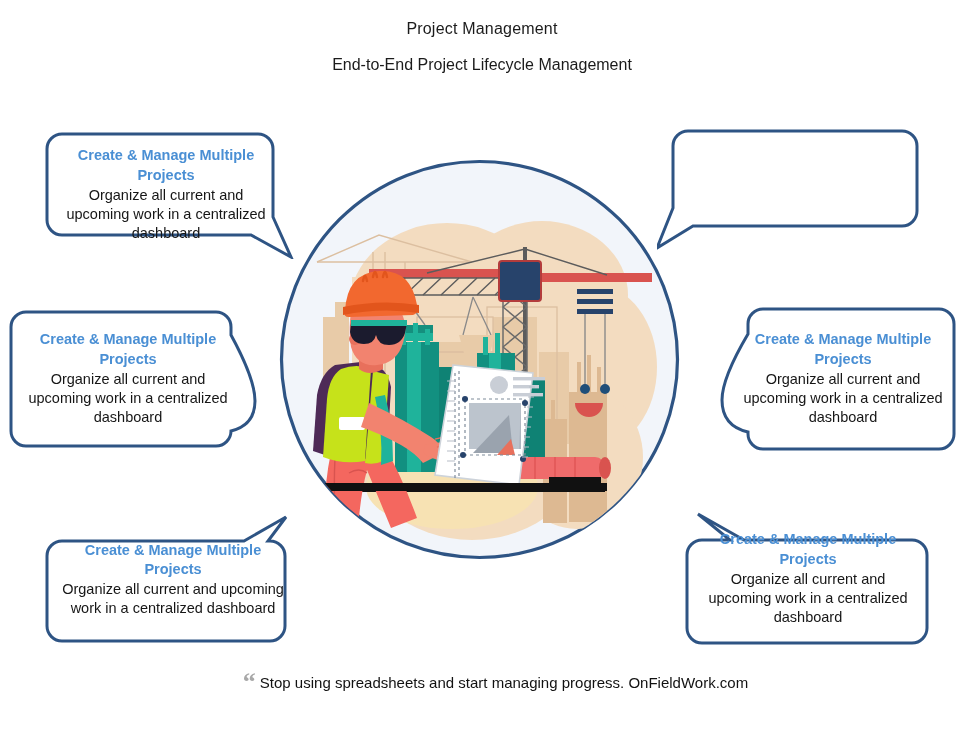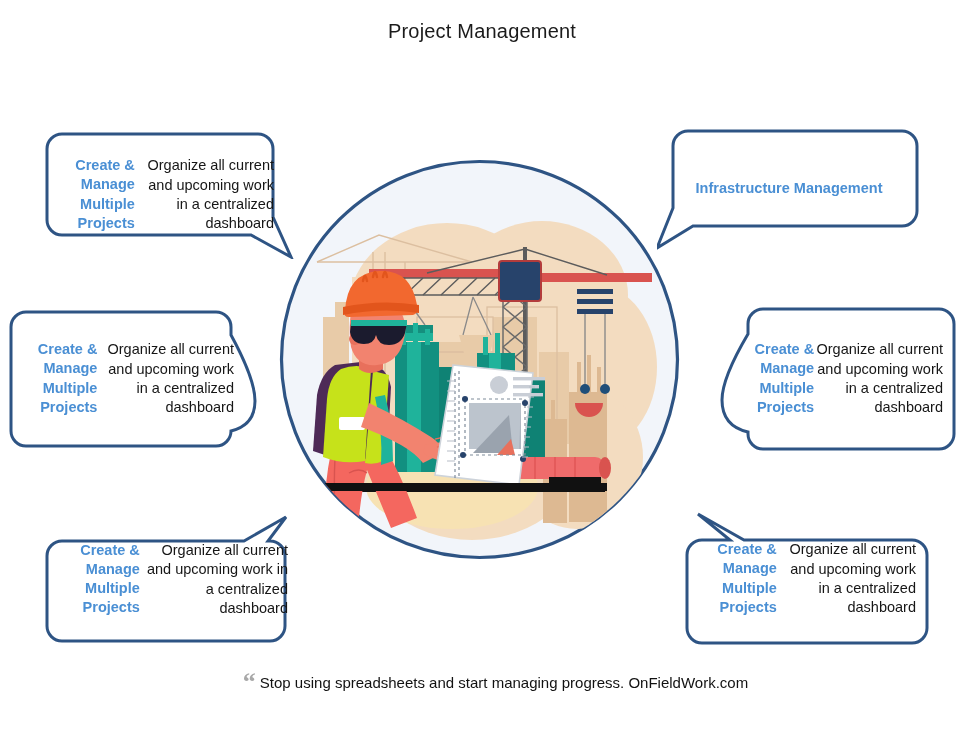--- a/index.html
+++ b/index.html
@@ -7,39 +7,39 @@
     width: 964px; height: 734px;
     background: #ffffff;
     font-family: "Liberation Sans", sans-serif;
     overflow: hidden;
   }
   #stage { position: relative; width: 964px; height: 734px; background:#fff; }
 
   
   .title {
     position:absolute; left:0; top:20px; width:964px;
-    text-align:center; font-size:20px; color:#1b1b1b; font-weight:400;
+    text-align:center; font-size:16px; color:#1b1b1b; font-weight:400;
     letter-spacing:.2px;
   }
   .subtitle {
     position:absolute; left:0; top:56px; width:964px;
     text-align:center; font-size:16px; color:#1b1b1b; font-weight:400;
   }
 
   
   .circle-wrap { position:absolute; left:277px; top:157px; width:405px; height:405px; }
   .circle-wrap svg { display:block; }
 
   
   .callout { position:absolute; }
   .callout .bubble-svg { position:absolute; left:0; top:0; }
   .callout .content {
     position:absolute; left:0; top:0; width:100%; height:100%;
-    display:flex; flex-direction:row; align-items:center; justify-content:center;
-    text-align:right; padding:6px 14px;
+    display:flex; flex-direction:column; align-items:center; justify-content:center;
+    text-align:center; padding:6px 14px;
   }
   .c-head {
     color:#4a8fd4; font-weight:bold; font-size:14.5px; line-height:1.32;
     margin-bottom:1px;
   }
   .c-body { color:#161616; font-size:14.5px; line-height:1.33; }
 
   
   #box-tl { left:44px;  top:131px; width:250px; height:128px; }
   #box-tr { left:657px; top:128px; width:262px; height:122px; }
@@ -65,20 +65,21 @@
   }
   .qmark.open { margin-right:4px; }
   .qmark.close { margin-left:4px; }
 </style>
 </head>
 <body>
 
 <div id="stage">
 
   <div class="title">Project Management</div>
+  <div class="subtitle">End-to-End Project Lifecycle Management</div>
 
   <div class="circle-wrap">
     <svg width="405" height="405" viewBox="0 0 405 405">
       <defs>
         <clipPath id="circClip">
             <circle cx="202.5" cy="202.5" r="198"></circle>
           </clipPath>
       </defs>
 
       <circle cx="202.5" cy="202.5" r="198" fill="#f2f5fa" stroke="#2e5484" stroke-width="3.2"></circle>
@@ -281,21 +282,20 @@
       <div class="c-head">Create &amp; Manage Multiple Projects</div>
       <div class="c-body">Organize all current and upcoming work in a centralized dashboard</div>
     </div>
   </div>
 
   <div class="callout" id="box-tr">
     <svg class="bubble-svg" width="262" height="122" viewBox="0 0 262 122">
       <path d="M247 3 H33 a15 15 0 0 0 -15 15 V80 l-16 40 l36 -22 H247 a15 15 0 0 0 15 -15 V18 a15 15 0 0 0 -15 -15 z" transform="translate(-2,0)" fill="#ffffff" stroke="#2e5484" stroke-width="3"></path>
     </svg>
     <div class="content">
-      <div class="c-head">Infrastructure Management</div>
     </div>
   </div>
 
   <div class="callout" id="box-ml">
     <svg class="bubble-svg" width="250" height="140" viewBox="0 0 250 140">
       <path d="M18 3 H208 a15 15 0 0 1 15 15 V26 q24 44 24 66 q0 24 -24 30 V122 a15 15 0 0 1 -15 15 H18 a15 15 0 0 1 -15 -15 V18 a15 15 0 0 1 15 -15 z" fill="#ffffff" stroke="#2e5484" stroke-width="3"></path>
     </svg>
     <div class="content">
       <div class="c-head">Create &amp; Manage Multiple Projects</div>
       <div class="c-body">Organize all current and upcoming work in a centralized dashboard</div>

